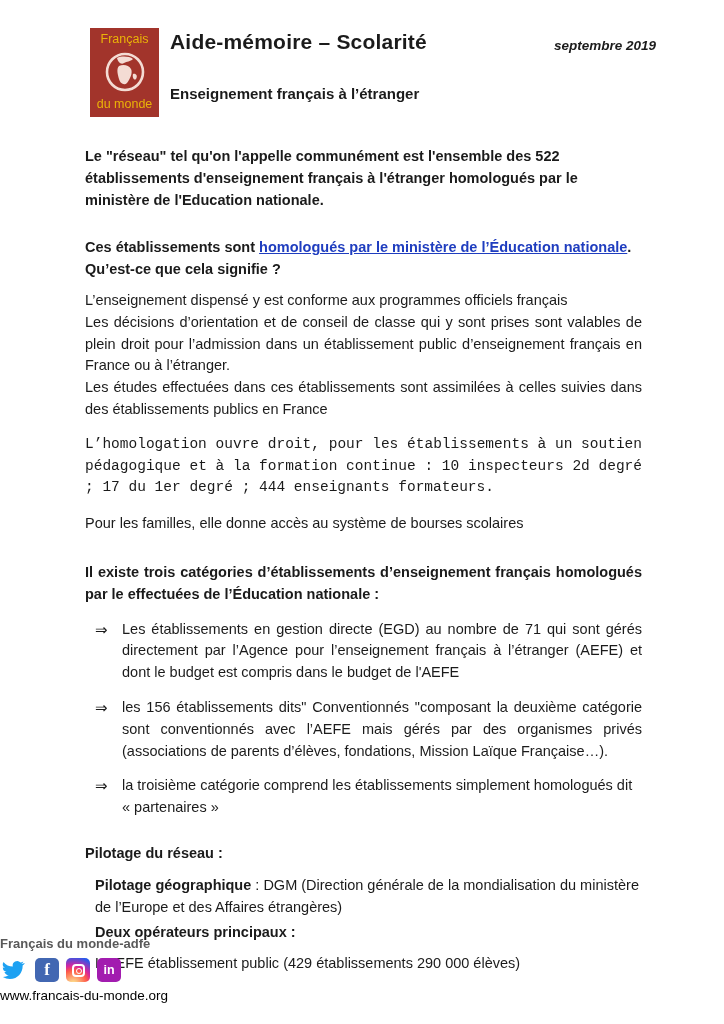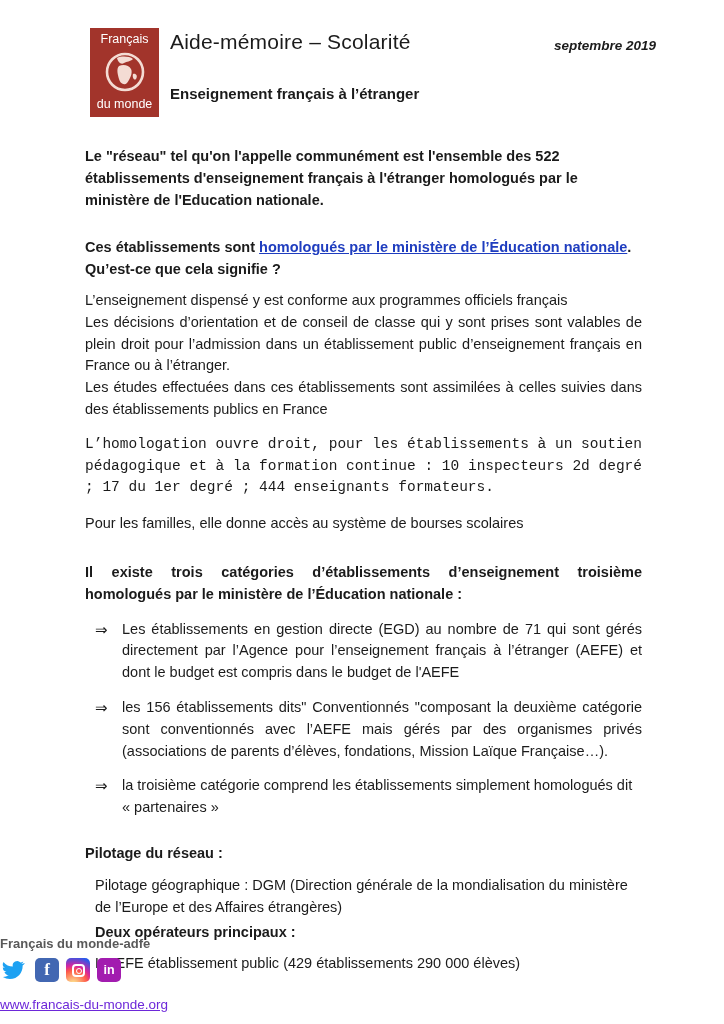--- a/index.html
+++ b/index.html
@@ -12,38 +12,38 @@
     overflow:hidden;
   }
   .page { width:724px; height:1024px; background:#fff; position:relative; }
 
   
   .header { position:absolute; top:28px; left:90px; right:68px; height:92px; }
   .logo {
     position:absolute; top:0; left:0;
     width:69px; height:89px;
     background:#A2342B;
-    color:#ffffff;
+    color:#eab308;
     display:flex; flex-direction:column; align-items:center; justify-content:space-between;
     padding:4px 2px 6px 2px;
     font-size:12.5px; font-weight:400;
   }
   .logo .globe { width:44px; height:44px; }
   .titleblock { position:absolute; left:80px; top:2px; }
-  .doc-title { font-size:21px; font-weight:400; color:#1b1b1b; letter-spacing:0.2px; }
+  .doc-title { font-size:21px; font-weight:700; color:#1b1b1b; letter-spacing:0.2px; }
   .doc-subtitle { font-size:15px; font-weight:700; margin-top:31px; }
   .doc-date { position:absolute; right:0; top:10px; font-size:13.5px; font-style:italic; font-weight:600; }
 
   
   .content {
     position:absolute; top:146px; left:85px; width:557px;
     font-size:14.5px; line-height:21.8px;
   }
   p { margin:0; }
-  .b { font-weight:400; }
+  .b { font-weight:700; }
   .just { text-align:justify; }
   .intro-p1 { font-weight:700; }
   .intro-p2 { font-weight:700; margin-top:26px; }
   .doclink { color:#1F3DBF; text-decoration:underline; font-weight:700; cursor:pointer; }
   .para3 { margin-top:9px; }
   .para4 { margin-top:13px;font-family:Liberation Mono, monospace; }
   .para5 { margin-top:14px; }
   .cat-heading { font-weight:700; margin-top:27px; }
   .bullets { margin-top:10px; }
   .bullet { display:flex; margin-top:13px; padding-left:10px; }
@@ -65,21 +65,21 @@
     width:24px; height:24px; border-radius:5px;
     display:flex; align-items:center; justify-content:center;
     color:#fff; font-weight:700; cursor:pointer;
   }
   .tw { width:28px; height:24px; cursor:pointer; display:flex; align-items:center; }
   .fb { background:#4267B2; font-size:17px; font-family:"Liberation Serif", serif; }
   .ig { background: radial-gradient(circle at 30% 110%, #fdf497 0%, #fd5949 45%, #d6249f 60%, #285AEB 90%); }
   .ig-cam { width:13px; height:13px; border:2px solid #fff; border-radius:4px; position:relative; }
   .ig-cam::after { content:""; position:absolute; top:2.2px; left:2.2px; width:4.6px; height:4.6px; border:1.6px solid #fff; border-radius:50%; }
   .li { background:#a21caf; font-size:12.5px; }
-  .site-link { margin-top:14px; font-size:13.5px; color:#6d28d9; text-decoration:underline; cursor:pointer; }
+  .site-link { margin-top:5px; font-size:13.5px; color:#000000; cursor:pointer; }
 </style>
 </head>
 <body>
 
 <div class="page">
 
   <div class="header">
     <div class="logo">
       <span>Français</span>
       <svg class="globe" viewBox="0 0 44 44">
@@ -105,21 +105,21 @@
       <span>Qu’est-ce que cela signifie ?</span></p>
 
     <p class="para3"><span>L’enseignement dispensé y est conforme aux programmes officiels français</span></p>
     <p class="just">Les décisions d’orientation et de conseil de classe qui y sont prises sont valables de plein droit pour l’admission dans un établissement public d’enseignement français en France ou à l’étranger.</p>
     <p class="just">Les études effectuées dans ces établissements sont assimilées à celles suivies dans des établissements publics en France</p>
 
     <p class="para4 just">L’homologation ouvre droit, pour les établissements à un soutien pédagogique et à la formation continue : 10 inspecteurs 2d degré ; 17 du 1er degré ; 444 enseignants formateurs.</p>
 
     <p class="para5">Pour les familles, elle donne accès au système de bourses scolaires</p>
 
-    <p class="cat-heading just">Il existe trois catégories d’établissements d’enseignement troisième homologués par le ministère de l’Éducation nationale :</p>
+    <p class="cat-heading just">Il existe trois catégories d’établissements d’enseignement français homologués par le effectuées de l’Éducation nationale :</p>
 
     <div class="bullets">
       <div class="bullet">
         <span class="arrow">⇒</span>
         <span class="btxt just">Les établissements en gestion directe (EGD) au nombre de 71 qui sont gérés directement par l’Agence pour l’enseignement français à l’étranger (AEFE) et dont le budget est compris dans le budget de l'AEFE</span>
       </div>
       <div class="bullet">
         <span class="arrow">⇒</span>
         <span class="btxt just">les 156 établissements dits" Conventionnés "composant la deuxième catégorie sont conventionnés avec l’AEFE mais gérés par des organismes privés (associations de parents d’élèves, fondations, Mission Laïque Française…).</span>
       </div>

